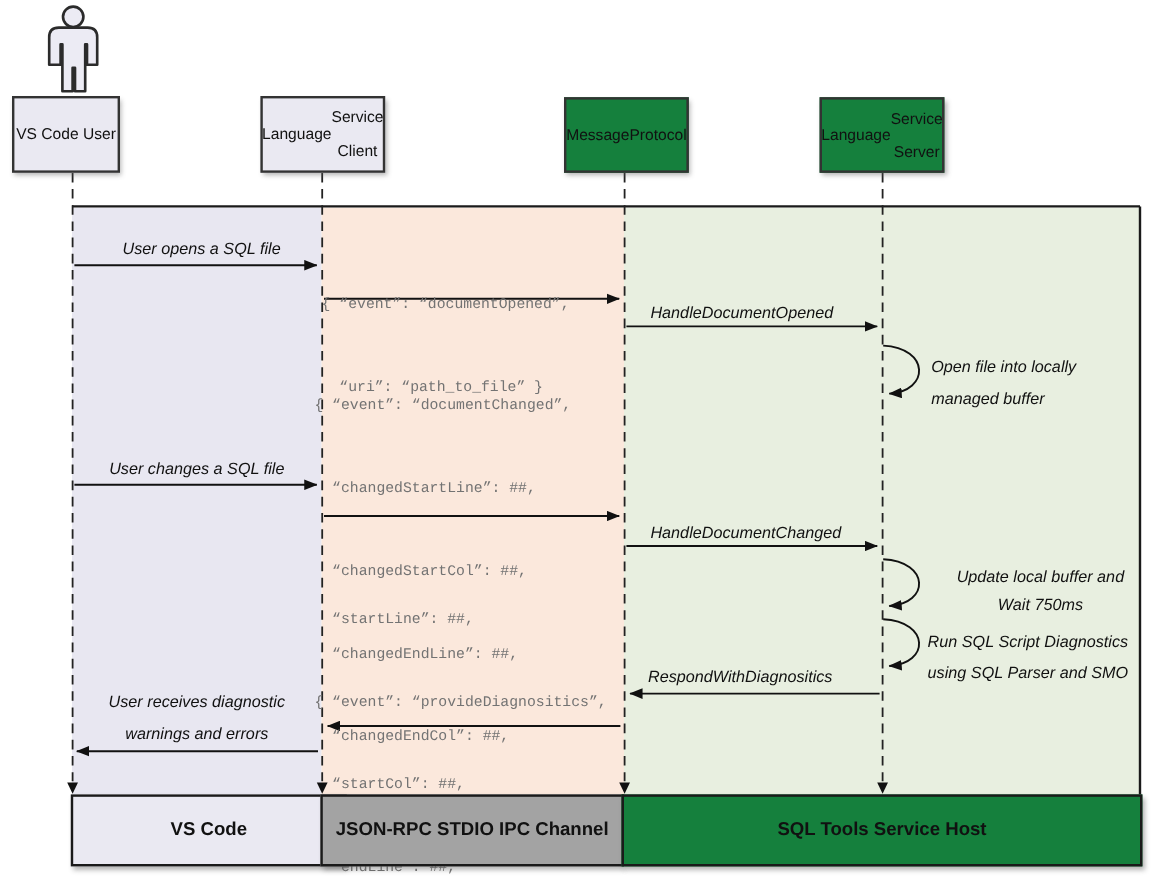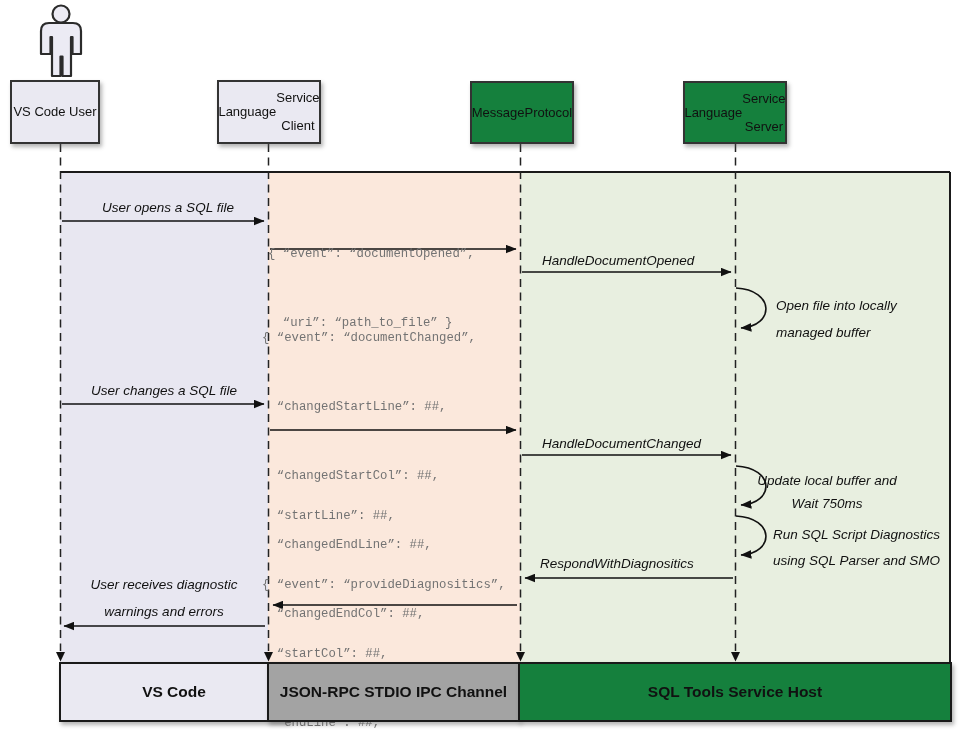--- a/index.html
+++ b/index.html
@@ -114,21 +114,21 @@
   <div class="lbl" style="left:542px; top:253px;">HandleDocumentOpened</div>
 
   <div class="lbl" style="left:776px; top:292px; line-height:27px;">
     <div>Open file into locally</div>
     <div>managed buffer</div>
   </div>
 
   <div class="lbl lbl-center" style="left:62px; top:383px; width:204px;">User changes a SQL file</div>
   <div class="lbl" style="left:542px; top:436px;">HandleDocumentChanged</div>
 
-  <div class="lbl lbl-center" style="left:744px; top:469px; width:166px; line-height:23px;">
+  <div class="lbl lbl-center" style="left:784px; top:469px; width:166px; line-height:23px;">
     <div>Update local buffer and</div>
     <div>Wait 750ms</div>
   </div>
 
   <div class="lbl" style="left:773px; top:522px; line-height:26px;">
     <div>Run SQL Script Diagnostics</div>
     <div>using SQL Parser and SMO</div>
   </div>
 
   <div class="lbl" style="left:540px; top:556px;">RespondWithDiagnositics</div>

